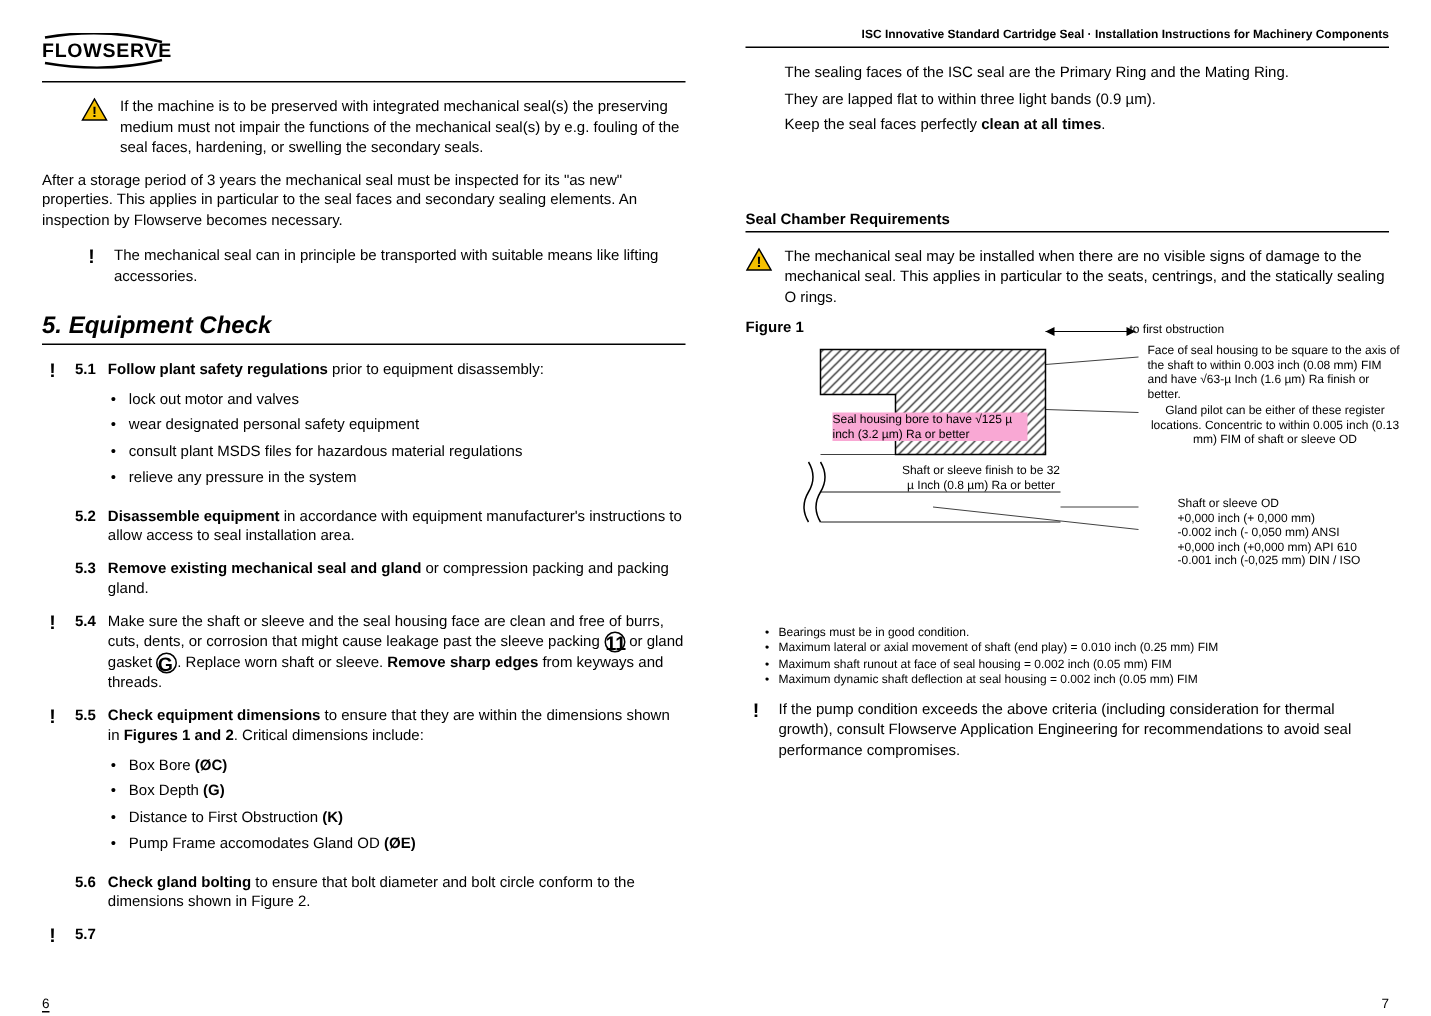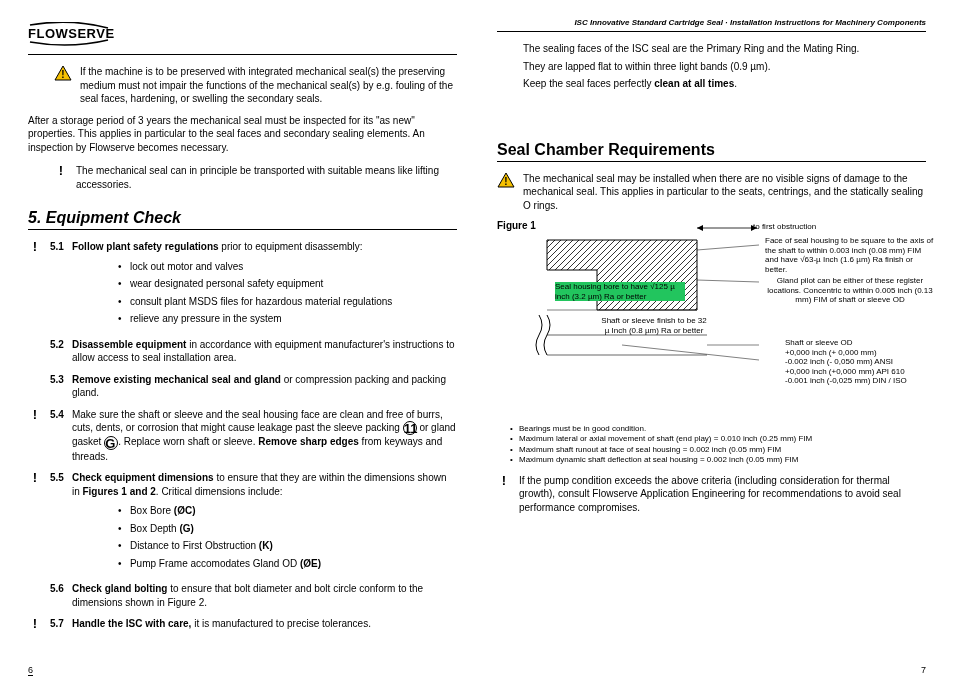--- a/index.html
+++ b/index.html
@@ -24,21 +24,20 @@
     min-width: 0;
   }
   .header-row {
     display: flex;
     justify-content: space-between;
     align-items: flex-end;
     padding-bottom: 2px;
   }
   .doc-header-title {
     font-size: 8px;
-    font-style: italic;
     font-weight: bold;
     text-align: right;
     flex: 1;
   }
   .hr {
     border: none;
     border-top: 1px solid #000;
     margin: 2px 0 10px 0;
   }
   .logo {
@@ -62,37 +61,37 @@
   .section-head {
     font-weight: bold;
     font-style: italic;
     font-size: 16px;
     border-bottom: 1px solid #000;
     padding-bottom: 2px;
     margin: 18px 0 10px 0;
   }
   .plain-head {
     font-weight: bold;
-    font-size: 16px;
+    font-size: 10px;
     border-bottom: 1px solid #000;
     padding-bottom: 2px;
     margin: 50px 0 10px 0;
   }
   .step-row {
     display: flex;
     gap: 8px;
     margin-bottom: 8px;
     line-height: 1.35;
   }
   .step-gutter { flex: 0 0 14px; text-align: center; }
   .step-num { flex: 0 0 auto; font-weight: bold; white-space: nowrap; }
   .step-body { flex: 1; }
   .step-body .lead { font-weight: bold; }
   .sub-bullets { margin: 6px 0 0 0; padding-left: 14px; }
-  .sub-bullets li { margin-bottom: 4px; list-style: none; position: relative; margin-left: 44px; }
+  .sub-bullets li { margin-bottom: 4px; list-style: none; position: relative; }
   .sub-bullets li::before { content: "•"; position: absolute; left: -12px; }
   .circled {
     display: inline-block;
     border: 1px solid #000;
     border-radius: 50%;
     width: 14px;
     height: 14px;
     line-height: 13px;
     text-align: left;
     font-size: 13px;
@@ -202,23 +201,20 @@
       <span class="step-gutter"></span>
       <span class="step-num">5.6</span>
       <div class="step-body">
         <span class="lead">Check gland bolting</span><span> to ensure that bolt diameter and bolt circle conform to the dimensions shown in Figure 2.</span>
       </div>
     </div>
 
     <div class="step-row">
       <span class="step-gutter excl-icon">!</span>
       <span class="step-num">5.7</span>
-      <div class="step-body">
-        <span class="lead">Handle the ISC with care,</span><span> it is manufactured to precise tolerances.</span>
-      </div>
     </div>
   </div>
 
   <div class="col">
     <div class="header-row">
       <span class="doc-header-title">ISC Innovative Standard Cartridge Seal  ·  Installation Instructions for Machinery Components</span>
     </div>
     <hr class="hr">
 
     <div class="body-indent">
@@ -263,21 +259,21 @@
         <polygon points="260,8 254,5 254,11" fill="#000"></polygon>
 
         <line x1="200" y1="30" x2="262" y2="25" stroke="#000" stroke-width="0.5"></line>
         <line x1="200" y1="60" x2="262" y2="62" stroke="#000" stroke-width="0.5"></line>
         <line x1="125" y1="125" x2="262" y2="140" stroke="#000" stroke-width="0.5"></line>
         <line x1="210" y1="125" x2="262" y2="125" stroke="#000" stroke-width="0.5"></line>
       </svg>
       <div class="callout" style="left:256px; top:2px;">to first  obstruction</div>
       <div class="callout" style="left:268px; top:16px; width:170px;">Face of seal housing to be square to the axis of the shaft to within 0.003 inch (0.08 mm) FIM and have √63-µ Inch (1.6 µm) Ra finish or better.</div>
       <div class="callout" style="left:268px; top:56px; width:170px;text-align:center;">Gland pilot can be either of these register locations. Concentric to within 0.005 inch (0.13 mm) FIM of shaft or sleeve OD</div>
-      <div class="callout" style="left:58px; top:62px; width:130px; background:#22c55e;">Seal housing bore to have √125 µ inch (3.2 µm) Ra or better</div>
+      <div class="callout" style="left:58px; top:62px; width:130px; background:#f9a8d4;">Seal housing bore to have √125 µ inch (3.2 µm) Ra or better</div>
       <div class="callout" style="left:102px; top:96px; width:110px;text-align:center;">Shaft or sleeve finish to be 32 µ Inch (0.8 µm) Ra or better</div>
       <div class="callout" style="left:288px; top:118px; width:140px;">
         <div>Shaft or sleeve OD</div>
         <div>+0,000 inch  (+ 0,000 mm)</div>
         <div>-0.002 inch  (- 0,050 mm)  ANSI</div>
         <div>+0,000 inch  (+0,000 mm)  API 610</div>
         <div>-0.001 inch  (-0,025 mm)  DIN / ISO</div>
       </div>
     </div>
 

